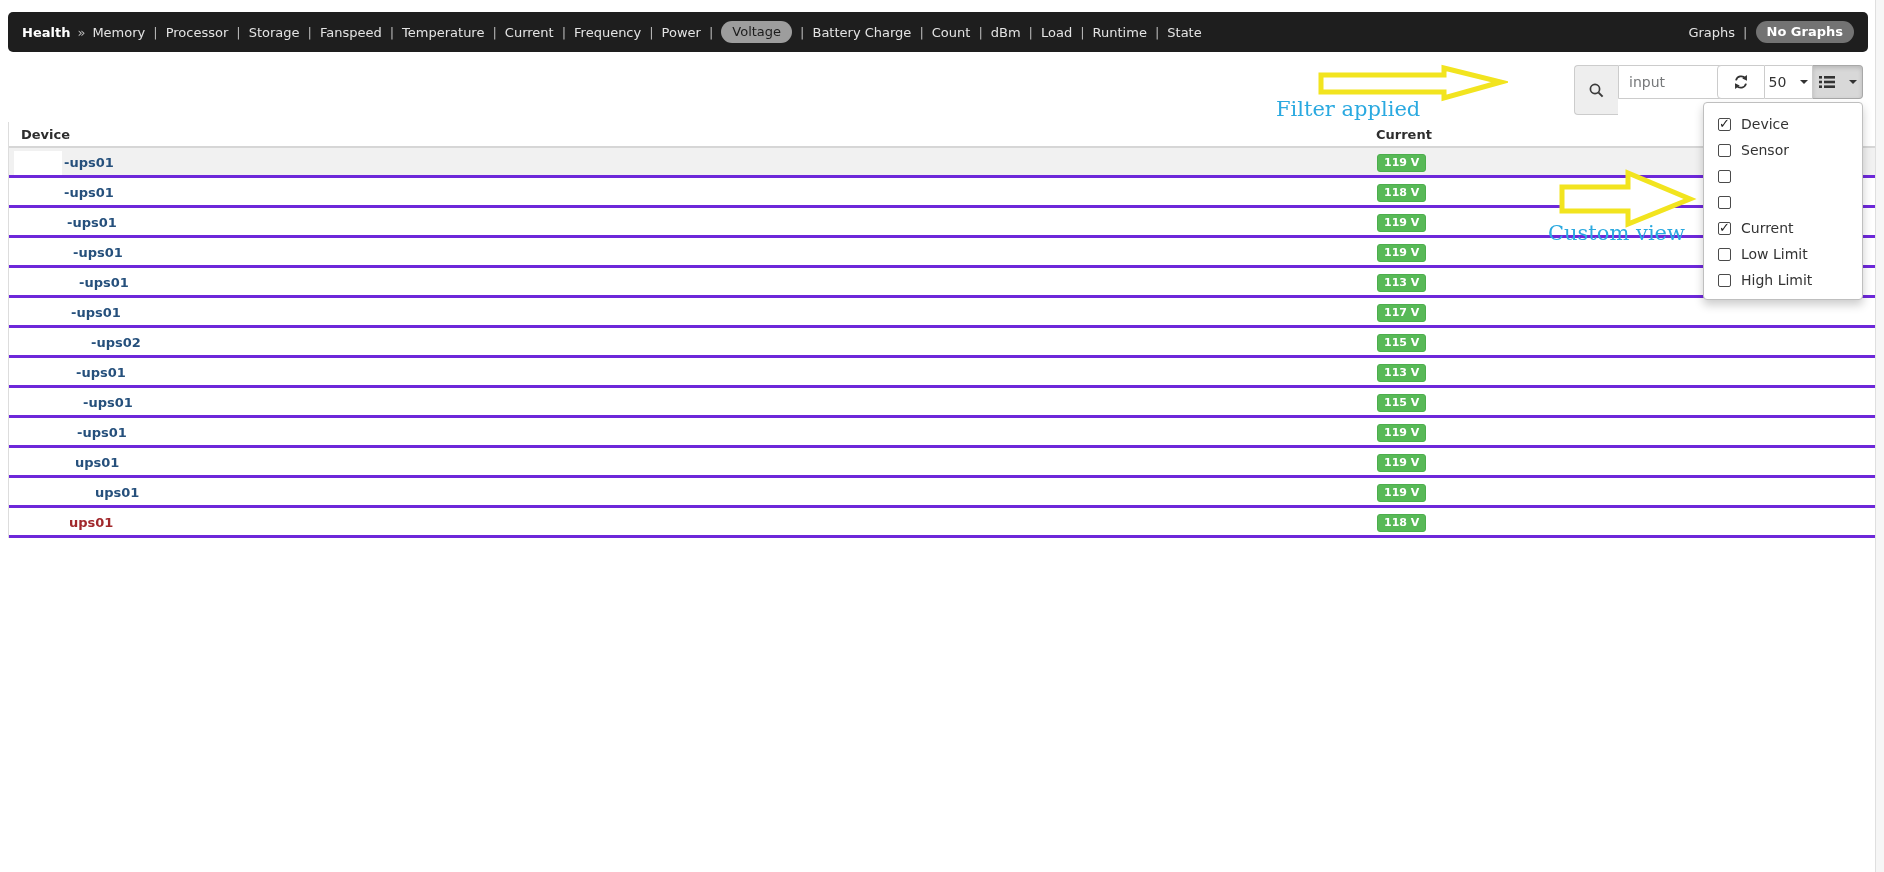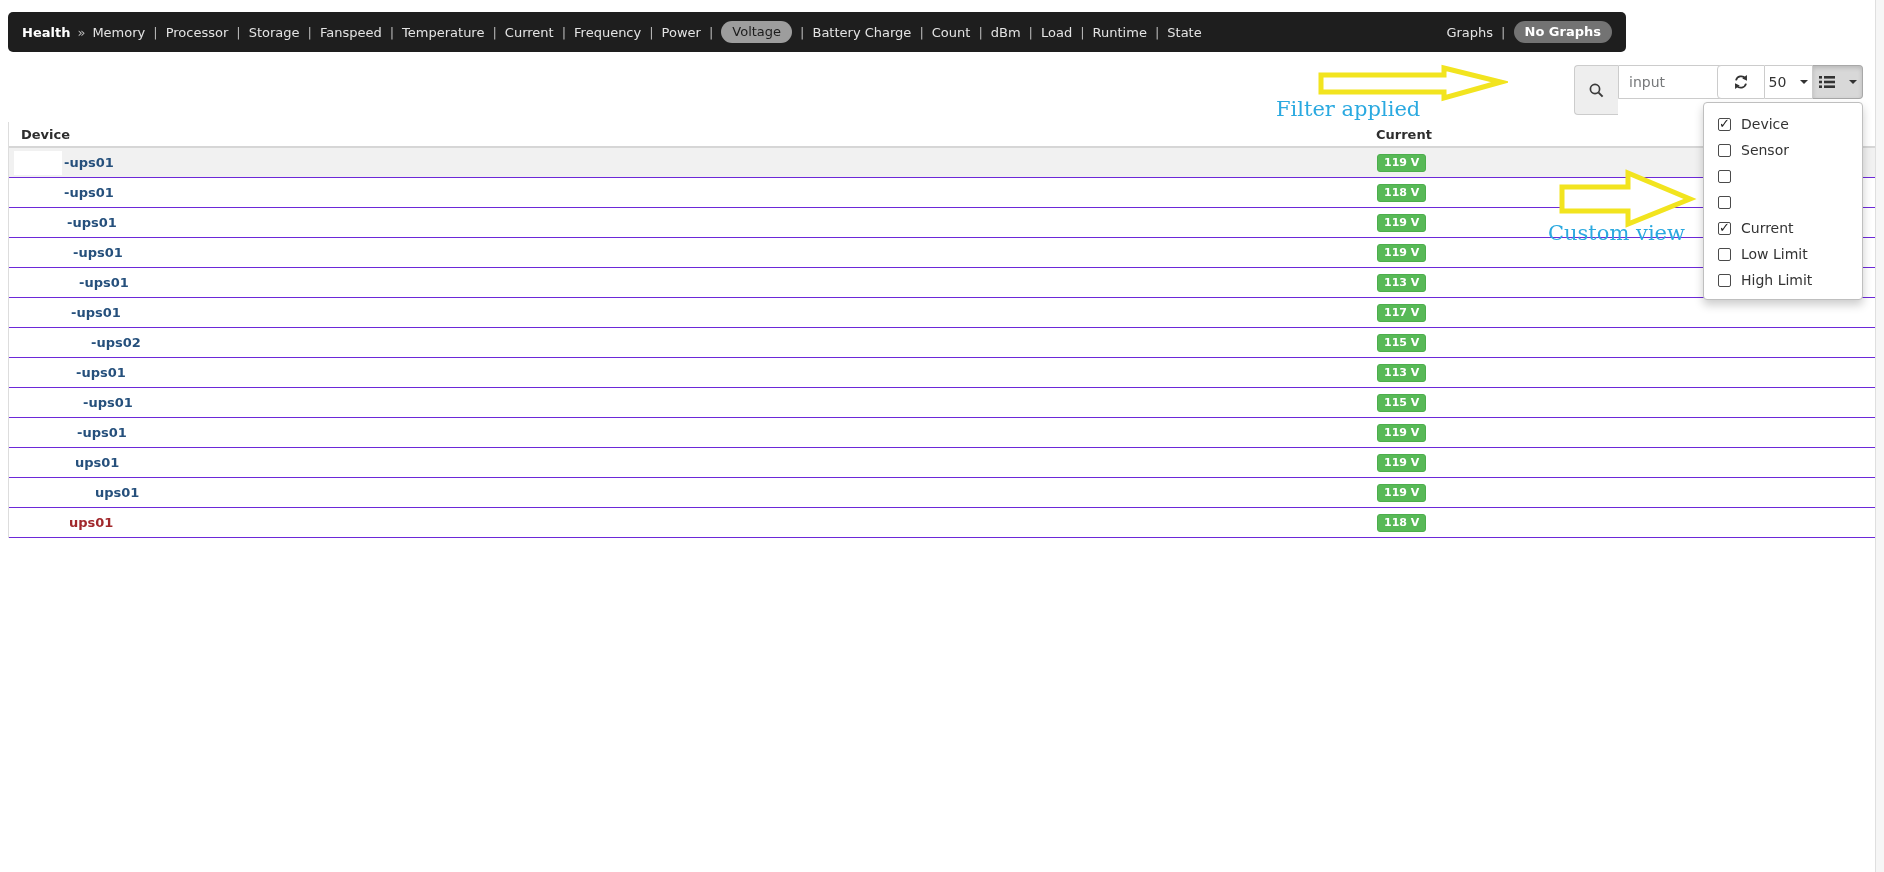--- a/index.html
+++ b/index.html
@@ -1,21 +1,21 @@
 <!DOCTYPE html>
 <html><head>
 <meta charset="utf-8">
 <style>
   * { margin:0; padding:0; box-sizing:border-box; }
   html,body { width:1884px; height:872px; background:#ffffff; overflow:hidden;
               font-family:"DejaVu Sans","Liberation Sans",sans-serif; }
   .page { position:relative; width:1884px; height:872px; }
 
   
-  .navbar { position:absolute; left:8px; top:12px; width:1618px; height:40px;
+  .navbar { position:absolute; left:8px; top:12px; width:1860px; height:40px;
             background:#1e1e1e; border-radius:5px; display:flex; align-items:center;
             justify-content:space-between; padding:0 14px; font-size:13px; color:#dcdcdc; }
   .nav-left, .nav-right { display:flex; align-items:center; white-space:nowrap; }
   .nav-title { color:#ffffff; font-weight:bold; }
   .nav-crumb-sep { color:#bdbdbd; margin:0 7px; }
   .nav-link { color:#e3e3e3; text-decoration:none; cursor:pointer; }
   .pipe { color:#b5b5b5; margin:0 8px; }
   .active-pill { background:#9d9d9d; color:#1c1c1c; font-weight:normal;
                  padding:3px 11px 4px; border-radius:12px; }
   .grey-pill { background:#737373; color:#ffffff; font-weight:bold;
@@ -59,21 +59,21 @@
                 font-size:21px; color:#2aa9e0; z-index:25; }
   .annot-arrow { position:absolute; z-index:24; }
 
   
   .sensor-table { position:absolute; left:8px; top:122px; width:1868px;
                   border-left:1px solid #dddddd; border-right:1px solid #dddddd; }
   .thead { position:relative; height:26px; border-bottom:2px solid #d6d6d6;
            font-size:13px; font-weight:bold; color:#2e2e2e; }
   .th-device { position:absolute; left:12px; top:5px; }
   .th-current { position:absolute; left:1367px; top:5px; }
-  .trow { position:relative; height:30px; border-bottom:1px solid #6d28d9; background:#ffffff; }
+  .trow { position:relative; height:30px; border-bottom:3px solid #6d28d9; background:#ffffff; }
   .trow.hl { background:#f1f1f1; }
   .redact { position:absolute; left:5px; top:3px; height:24px; background:#ffffff; }
   .device-link { position:absolute; top:7px; font-size:13px; font-weight:bold;
                  color:#26507c; text-decoration:none; cursor:pointer; white-space:nowrap; }
   .device-link.down { color:#a1282c; }
   .value-badge { position:absolute; left:1368px; top:6px; background:#58b957;
                  border:1px solid #4cae4c; color:#ffffff; font-size:11px; font-weight:bold;
                  padding:1px 6px 2px; border-radius:3px; white-space:nowrap; }
 
   

